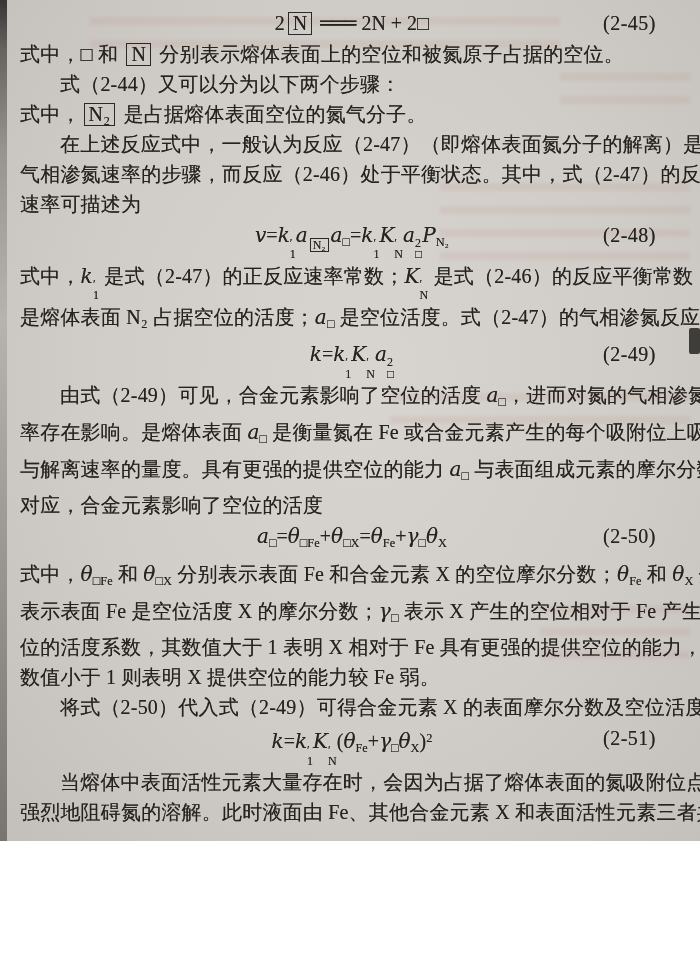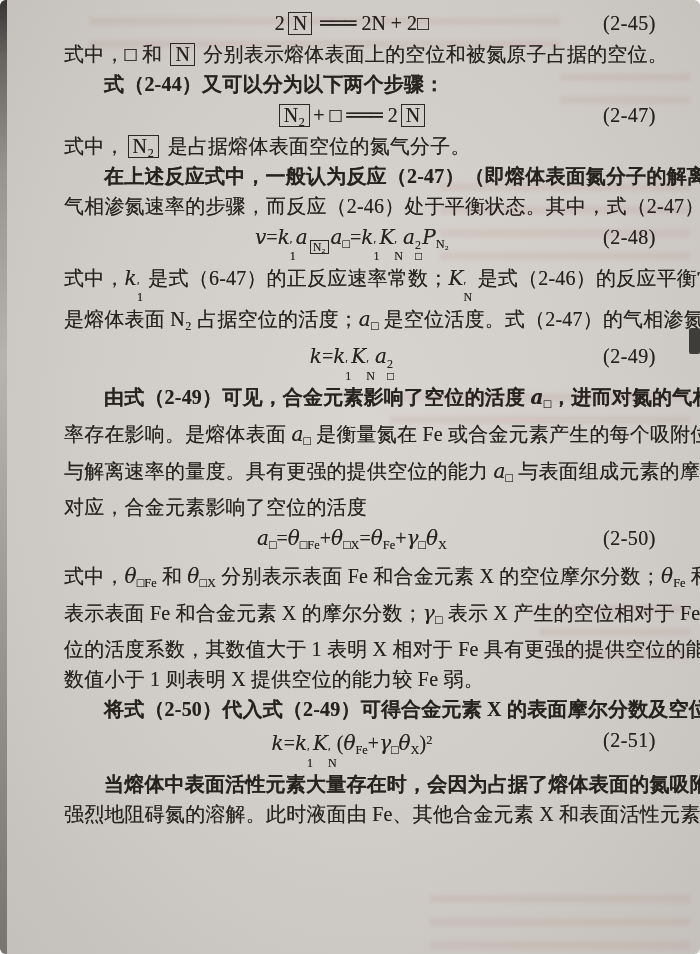--- a/index.html
+++ b/index.html
@@ -1,37 +1,37 @@
 <!DOCTYPE html>
 <html><head>
 <meta charset="utf-8">
 <style>
   html,body{margin:0;padding:0;}
   body{width:700px;height:954px;overflow:hidden;
        font-family:"Liberation Serif","DejaVu Serif","DejaVu Sans",serif;}
-  .page{position:relative;width:700px;height:954px;overflow:hidden;
+  .page{position:relative;width:700px;height:841px;overflow:hidden;
         background:radial-gradient(ellipse at 52% 45%, #d8d4cf 0%, #d0ccc7 55%, #c3bfba 100%);
-        color:#26231f;border-radius:6px;}
+        color:#26231f;}
   .left-edge{position:absolute;left:0;top:0;width:7px;height:100%;
         background:linear-gradient(to bottom,#1e1d1c 0%,#555250 6%,#8f8b87 18%,#b3afaa 38%,#8d8a86 70%,#6a6764 100%);
         opacity:.85;}
   .right-blob{position:absolute;right:0;top:328px;width:11px;height:26px;background:#262422;border-radius:2px;opacity:.85;}
   .noise{position:absolute;pointer-events:none;filter:blur(1.6px);opacity:.5;
         background:repeating-linear-gradient(180deg, rgba(0,0,0,0) 0 15px, rgba(175,105,95,.18) 15px 23px);}
   .n1{left:90px;top:2px;width:470px;height:46px;}
   .n2{left:560px;top:58px;width:130px;height:56px;}
   .n3{left:440px;top:168px;width:250px;height:96px;}
   .n4{left:390px;top:378px;width:300px;height:58px;}
   .n5{left:540px;top:590px;width:150px;height:70px;}
   .n6{left:430px;top:880px;width:260px;height:70px;}
 
   #content{position:relative;padding:7px 16px 0 20px;font-size:20px;
            text-shadow:0 0 .6px rgba(20,18,16,.55);}
-  .ln{line-height:30px;min-height:30px;white-space:nowrap;letter-spacing:.2px;margin-left:44px;}
-  .ind{text-indent:2em;font-weight:bold;}
+  .ln{line-height:30px;min-height:30px;white-space:nowrap;letter-spacing:.2px;}
+  .ind{text-indent:2em;}
   .eq{position:relative;text-align:center;line-height:32px;min-height:32px;white-space:nowrap;}
   .eq .num{position:absolute;right:28px;top:0;font-style:normal;letter-spacing:.5px;}
   .rm{font-style:normal;}
   .it{font-style:italic;font-family:"DejaVu Serif","Liberation Serif",serif;}
   .sb{font-size:.62em;vertical-align:-.3em;letter-spacing:0;}
   .sp{font-size:.62em;vertical-align:.5em;}
   .stk{display:inline-flex;flex-direction:column;align-items:flex-start;
        font-size:.60em;line-height:.95;vertical-align:-.42em;font-style:normal;}
   .stk .u{display:block;}
   .stk .d{display:block;}
@@ -49,62 +49,62 @@
   <div class="noise n3"></div>
   <div class="noise n4"></div>
   <div class="noise n5"></div>
   <div class="noise n6"></div>
   <div class="left-edge"></div>
   <div class="right-blob"></div>
   <div id="content">
       <div class="eq"><span class="rm">2</span><span class="bx">N</span><span class="eqs">═══</span><span class="rm">2N + 2□</span><span class="num">(2-45)</span></div>
       <div class="ln"><span class="cjk">式中，□ 和 </span><span class="bx">N</span><span class="cjk"> 分别表示熔体表面上的空位和被氮原子占据的空位。</span></div>
       <div class="ln ind"><span class="cjk">式（2-44）又可以分为以下两个步骤：</span></div>
-      <div class="eq"><span class="bx">N₂</span><span class="rm">+ □</span><span class="eqs">═══</span><span class="rm">2</span><span class="bx">N</span><span class="num">(2-47)</span></div>
       <div class="ln"><span class="cjk">式中，</span><span class="bx">N₂</span><span class="cjk"> 是占据熔体表面空位的氮气分子。</span></div>
       <div class="ln ind"><span class="cjk">在上述反应式中，一般认为反应（2-47）（即熔体表面氮分子的解离）是决定</span></div>
       <div class="ln"><span class="cjk">气相渗氮速率的步骤，而反应（2-46）处于平衡状态。其中，式（2-47）的反应</span></div>
+      <div class="ln"><span class="cjk">速率可描述为</span></div>
       <div class="eq"><span class="it">v</span><span class="rm">=</span><span class="it">k</span><span class="stk">
           <span class="u">′</span>
           <span class="d">1</span>
         </span><span class="it">a</span><span class="bx sbx">N₂</span><span class="it">a</span><span class="sb">□</span><span class="rm">=</span><span class="it">k</span><span class="stk">
           <span class="u">′</span>
           <span class="d">1</span>
         </span><span class="it">K</span><span class="stk">
           <span class="u">′</span>
           <span class="d">N</span>
         </span><span class="it">a</span><span class="stk">
           <span class="u">2</span>
           <span class="d">□</span>
         </span><span class="it">P</span><span class="sb">N₂</span><span class="num">(2-48)</span></div>
       <div class="ln"><span class="cjk">式中，</span><span class="it">k</span><span class="stk">
           <span class="u">′</span>
           <span class="d">1</span>
-        </span><span class="cjk"> 是式（6-47）的正反应速率常数；</span><span class="it">K</span><span class="stk">
+        </span><span class="cjk"> 是式（2-47）的正反应速率常数；</span><span class="it">K</span><span class="stk">
           <span class="u">′</span>
           <span class="d">N</span>
         </span><span class="cjk"> 是式（2-46）的反应平衡常数；</span></div>
       <div class="ln"><span class="cjk">是熔体表面 N₂ 占据空位的活度；</span><span class="it">a</span><span class="sb">□</span><span class="cjk"> 是空位活度。式（2-47）的气相渗氮反应速率</span></div>
       <div class="eq"><span class="it">k</span><span class="rm">=</span><span class="it">k</span><span class="stk">
           <span class="u">′</span>
           <span class="d">1</span>
         </span><span class="it">K</span><span class="stk">
           <span class="u">′</span>
           <span class="d">N</span>
         </span><span class="it">a</span><span class="stk">
           <span class="u">2</span>
           <span class="d">□</span>
         </span><span class="num">(2-49)</span></div>
       <div class="ln ind"><span class="cjk">由式（2-49）可见，合金元素影响了空位的活度 </span><span class="it">a</span><span class="sb">□</span><span class="cjk">，进而对氮的气相渗氮速</span></div>
       <div class="ln"><span class="cjk">率存在影响。是熔体表面 </span><span class="it">a</span><span class="sb">□</span><span class="cjk"> 是衡量氮在 Fe 或合金元素产生的每个吸附位上吸附</span></div>
       <div class="ln"><span class="cjk">与解离速率的量度。具有更强的提供空位的能力 </span><span class="it">a</span><span class="sb">□</span><span class="cjk"> 与表面组成元素的摩尔分数直接</span></div>
       <div class="ln"><span class="cjk">对应，合金元素影响了空位的活度</span></div>
       <div class="eq"><span class="it">a</span><span class="sb">□</span><span class="rm">=</span><span class="it">θ</span><span class="sb">□Fe</span><span class="rm">+</span><span class="it">θ</span><span class="sb">□X</span><span class="rm">=</span><span class="it">θ</span><span class="sb">Fe</span><span class="rm">+</span><span class="it">γ</span><span class="sb">□</span><span class="it">θ</span><span class="sb">X</span><span class="num">(2-50)</span></div>
       <div class="ln"><span class="cjk">式中，</span><span class="it">θ</span><span class="sb">□Fe</span><span class="cjk"> 和 </span><span class="it">θ</span><span class="sb">□X</span><span class="cjk"> 分别表示表面 Fe 和合金元素 X 的空位摩尔分数；</span><span class="it">θ</span><span class="sb">Fe</span><span class="cjk"> 和 </span><span class="it">θ</span><span class="sb">X</span><span class="cjk"> 分别</span></div>
-      <div class="ln"><span class="cjk">表示表面 Fe 和合金元素 X 的摩尔分数；</span><span class="it">γ</span><span class="sb">□</span><span class="cjk"> 表示 X 产生的空位相对于 Fe 产生的空</span></div>
+      <div class="ln"><span class="cjk">表示表面 Fe 是空位活度 X 的摩尔分数；</span><span class="it">γ</span><span class="sb">□</span><span class="cjk"> 表示 X 产生的空位相对于 Fe 产生的空</span></div>
       <div class="ln"><span class="cjk">位的活度系数，其数值大于 1 表明 X 相对于 Fe 具有更强的提供空位的能力，其</span></div>
       <div class="ln"><span class="cjk">数值小于 1 则表明 X 提供空位的能力较 Fe 弱。</span></div>
       <div class="ln ind"><span class="cjk">将式（2-50）代入式（2-49）可得合金元素 X 的表面摩尔分数及空位活度系</span></div>
       <div class="eq"><span class="it">k</span><span class="rm">=</span><span class="it">k</span><span class="stk">
           <span class="u">′</span>
           <span class="d">1</span>
         </span><span class="it">K</span><span class="stk">
           <span class="u">′</span>
           <span class="d">N</span>
         </span><span class="rm">(</span><span class="it">θ</span><span class="sb">Fe</span><span class="rm">+</span><span class="it">γ</span><span class="sb">□</span><span class="it">θ</span><span class="sb">X</span><span class="rm">)</span><span class="sp">2</span><span class="num">(2-51)</span></div>

